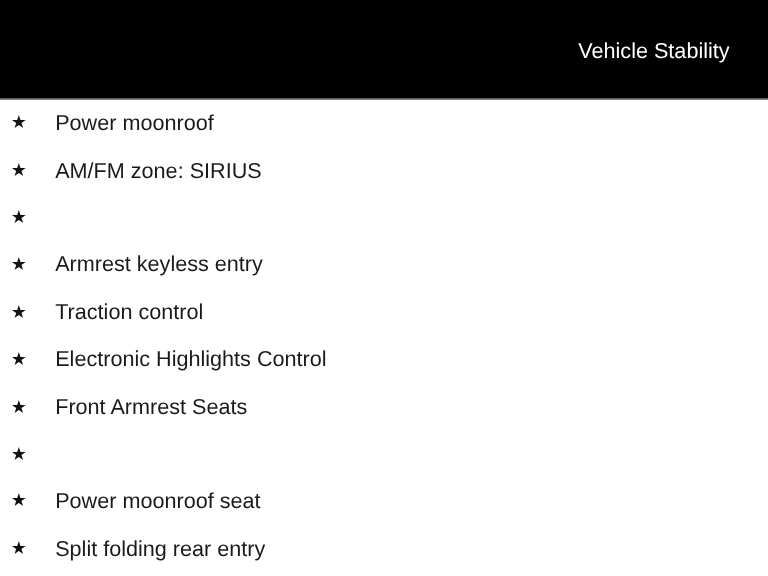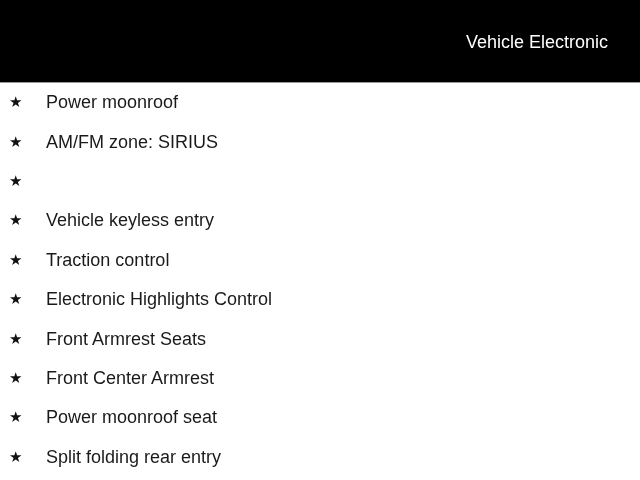--- a/index.html
+++ b/index.html
@@ -53,54 +53,53 @@
   }
   ul.features .label {
     white-space: nowrap;
     margin-left: 16px;
   }
 </style>
 </head>
 <body>
 
 <div class="header">
-  <span class="title">Vehicle Electronic</span>
+  <span class="title">Vehicle Stability</span>
 </div>
 
 <ul class="features">
   <li>
     <span class="star">★</span>
     <span class="label">Power moonroof</span>
   </li>
   <li>
     <span class="star">★</span>
     <span class="label">AM/FM zone: SIRIUS</span>
   </li>
   <li>
     <span class="star">★</span>
   </li>
   <li>
     <span class="star">★</span>
-    <span class="label">Vehicle keyless entry</span>
+    <span class="label">Armrest keyless entry</span>
   </li>
   <li>
     <span class="star">★</span>
     <span class="label">Traction control</span>
   </li>
   <li>
     <span class="star">★</span>
     <span class="label">Electronic Highlights Control</span>
   </li>
   <li>
     <span class="star">★</span>
     <span class="label">Front Armrest Seats</span>
   </li>
   <li>
     <span class="star">★</span>
-    <span class="label">Front Center Armrest</span>
   </li>
   <li>
     <span class="star">★</span>
     <span class="label">Power moonroof seat</span>
   </li>
   <li>
     <span class="star">★</span>
     <span class="label">Split folding rear entry</span>
   </li>
 </ul>

